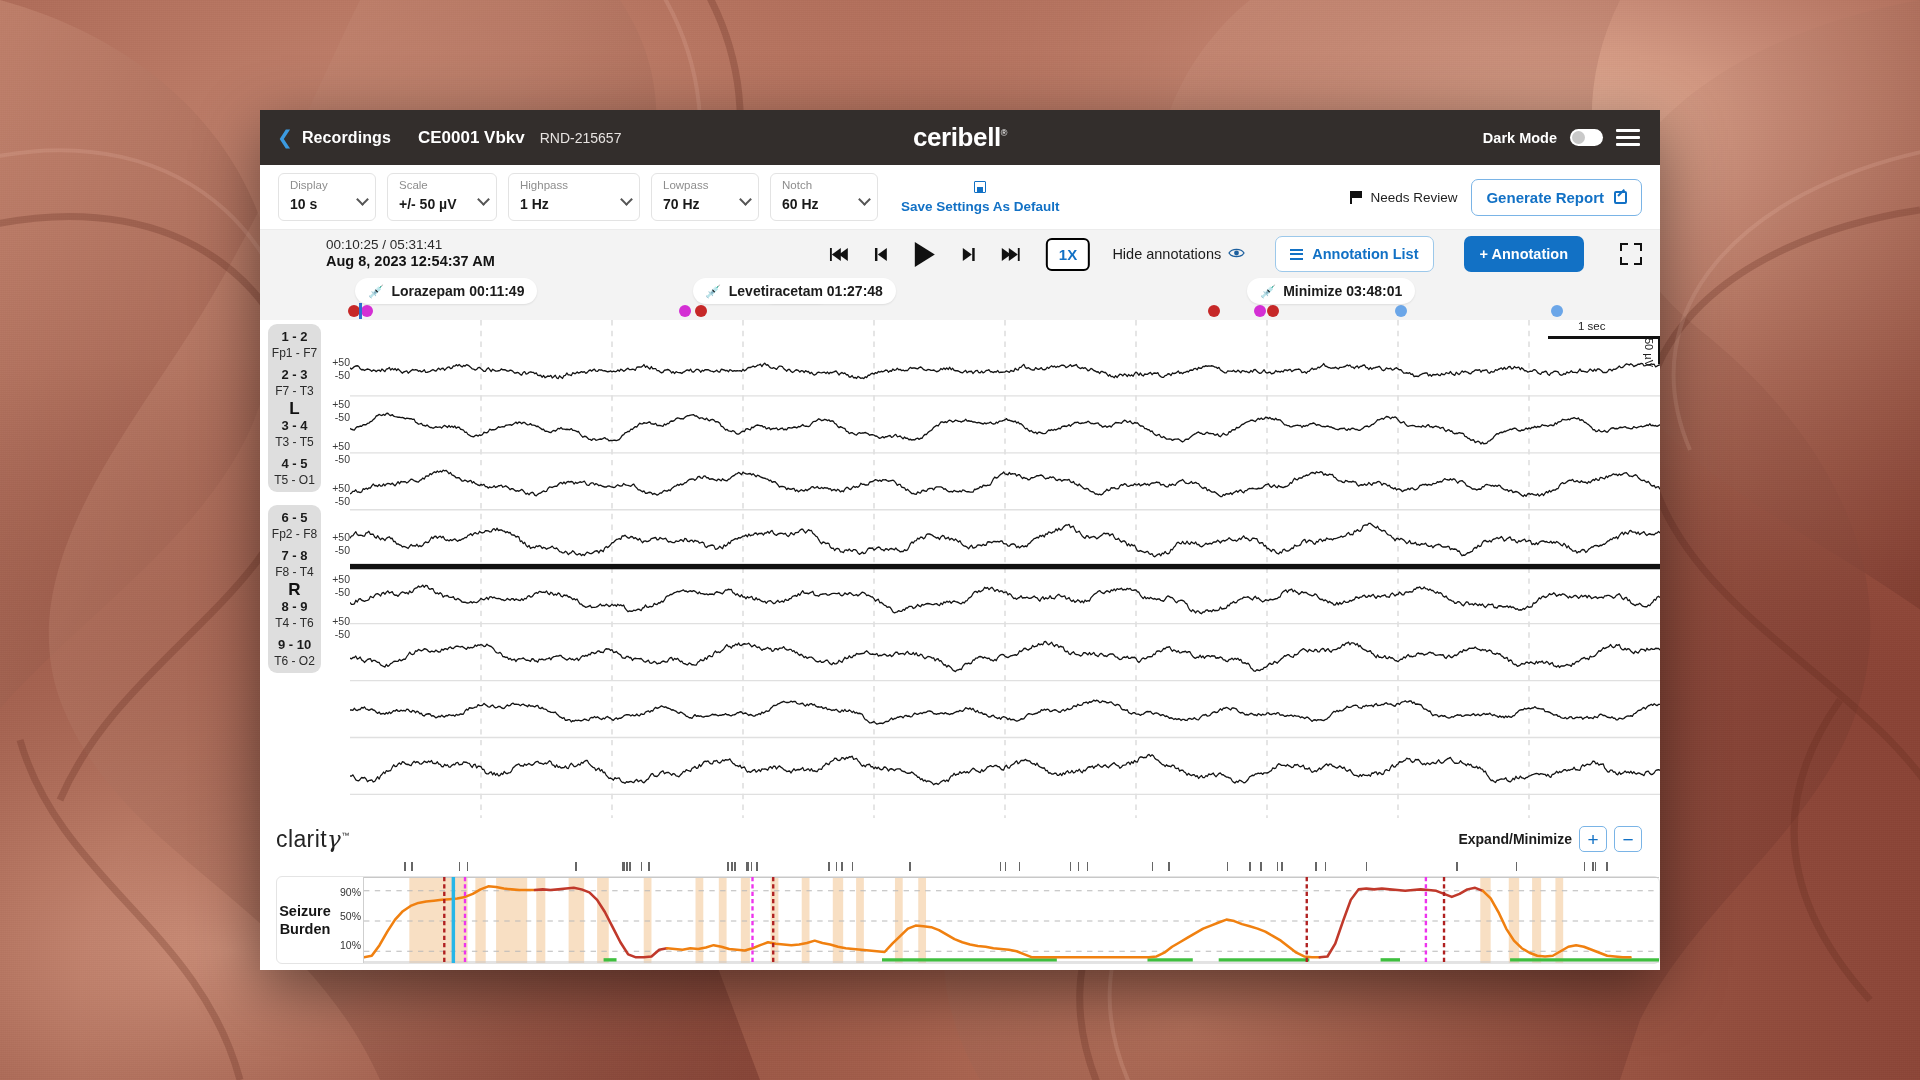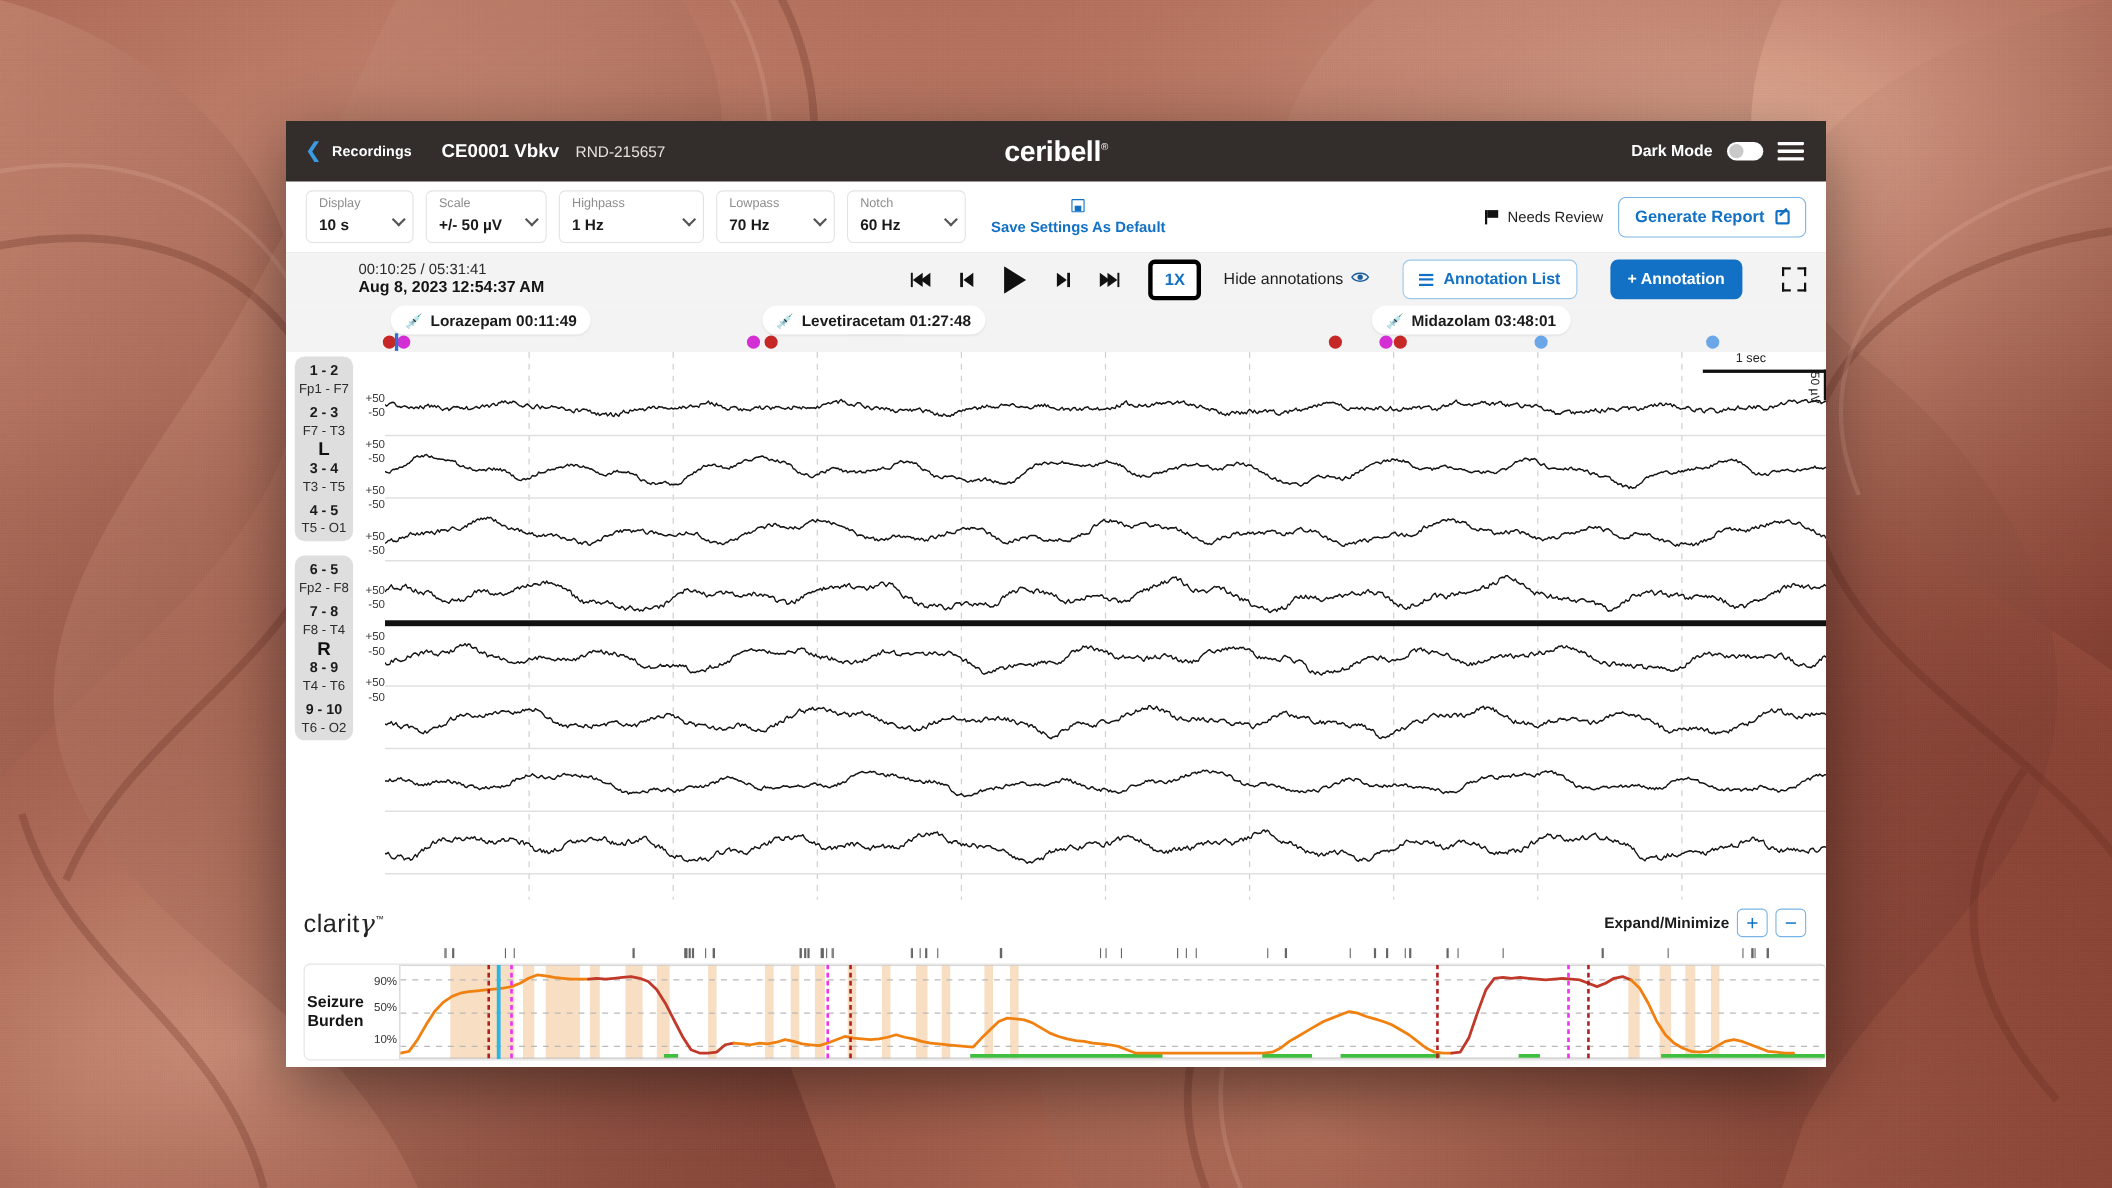--- a/index.html
+++ b/index.html
@@ -29,21 +29,21 @@
     display:flex; flex-direction:column;
   }
 
   
   .hdr {
     height:55px; background:#332e2c; color:#fff;
     display:flex; align-items:center; position:relative; flex:0 0 auto;
   }
   .hdr-left { display:flex; align-items:center; padding-left:17px; gap:9px; }
   .chev-back { color:#3c9ae0; font-size:19px; line-height:1; font-weight:400; }
-  .rec-link { font-size:13px; font-weight:bold; letter-spacing:.1px; }
+  .rec-link { font-size:16px; font-weight:bold; letter-spacing:.1px; }
   .pt-name { font-size:17px; font-weight:bold; margin-left:18px; }
   .pt-id { font-size:14px; font-weight:400; margin-left:6px; color:#e7e3e1; }
   .brand {
     position:absolute; left:50%; transform:translateX(-50%);
     font-size:26px; font-weight:bold; letter-spacing:-.4px;
   }
   .brand sup { font-size:9px; vertical-align:super; font-weight:normal; }
   .hdr-right {
     margin-left:auto; display:flex; align-items:center; gap:13px; padding-right:20px;
   }
@@ -102,21 +102,21 @@
   .playbar {
     flex:0 0 auto; height:48px; background:#f3f3f3;
     display:flex; align-items:center; padding:0 18px 0 66px; position:relative;
   }
   .times { line-height:1.18; }
   .t1 { font-size:13.5px; color:#2a2a2a; }
   .t2 { font-size:14.5px; color:#141414; font-weight:bold; }
   .transport { position:absolute; left:50%; transform:translateX(-50%); display:flex; align-items:center; gap:26px; }
   .tbtn { color:#111; display:flex; align-items:center; }
   .speed {
-    border:4px solid #000000; border-radius:6px; color:#1271c5;
+    border:2px solid #000000; border-radius:6px; color:#1271c5;
     font-size:15px; font-weight:bold; padding:6px 11px; background:#fff;
   }
   .pb-right { margin-left:auto; display:flex; align-items:center; gap:30px; }
   .hide-ann { display:flex; align-items:center; gap:7px; font-size:14.5px; color:#1c1c1c; }
   .ann-list {
     display:flex; align-items:center; gap:9px;
     border:1px solid #9cc8ea; border-radius:7px; padding:9px 14px;
     color:#1271c5; font-size:14.5px; font-weight:bold; background:#fff;
   }
   .list-ico { display:flex; flex-direction:column; gap:2.5px; }
@@ -403,21 +403,21 @@
     <div class="chip front" style="left:6.8%">
       <span class="syr">💉</span>
       <span>Lorazepam 00:11:49</span>
     </div>
     <div class="chip front" style="left:30.9%">
       <span class="syr">💉</span>
       <span>Levetiracetam 01:27:48</span>
     </div>
     <div class="chip front" style="left:70.5%">
       <span class="syr">💉</span>
-      <span>Midazolam 03:48:01</span>
+      <span>Minimize 03:48:01</span>
     </div>
 
     <div class="dotrow">
       <span class="dot" style="left:6.3%;background:#c62828"></span>
       <span class="dot" style="left:7.2%;background:#d42fd4"></span>
       <span class="tick-blue" style="left:7.05%"></span>
       <span class="dot" style="left:29.9%;background:#d42fd4"></span>
       <span class="dot" style="left:31.1%;background:#c62828"></span>
       <span class="dot" style="left:67.7%;background:#c62828"></span>
       <span class="dot" style="left:71.0%;background:#d42fd4"></span>

